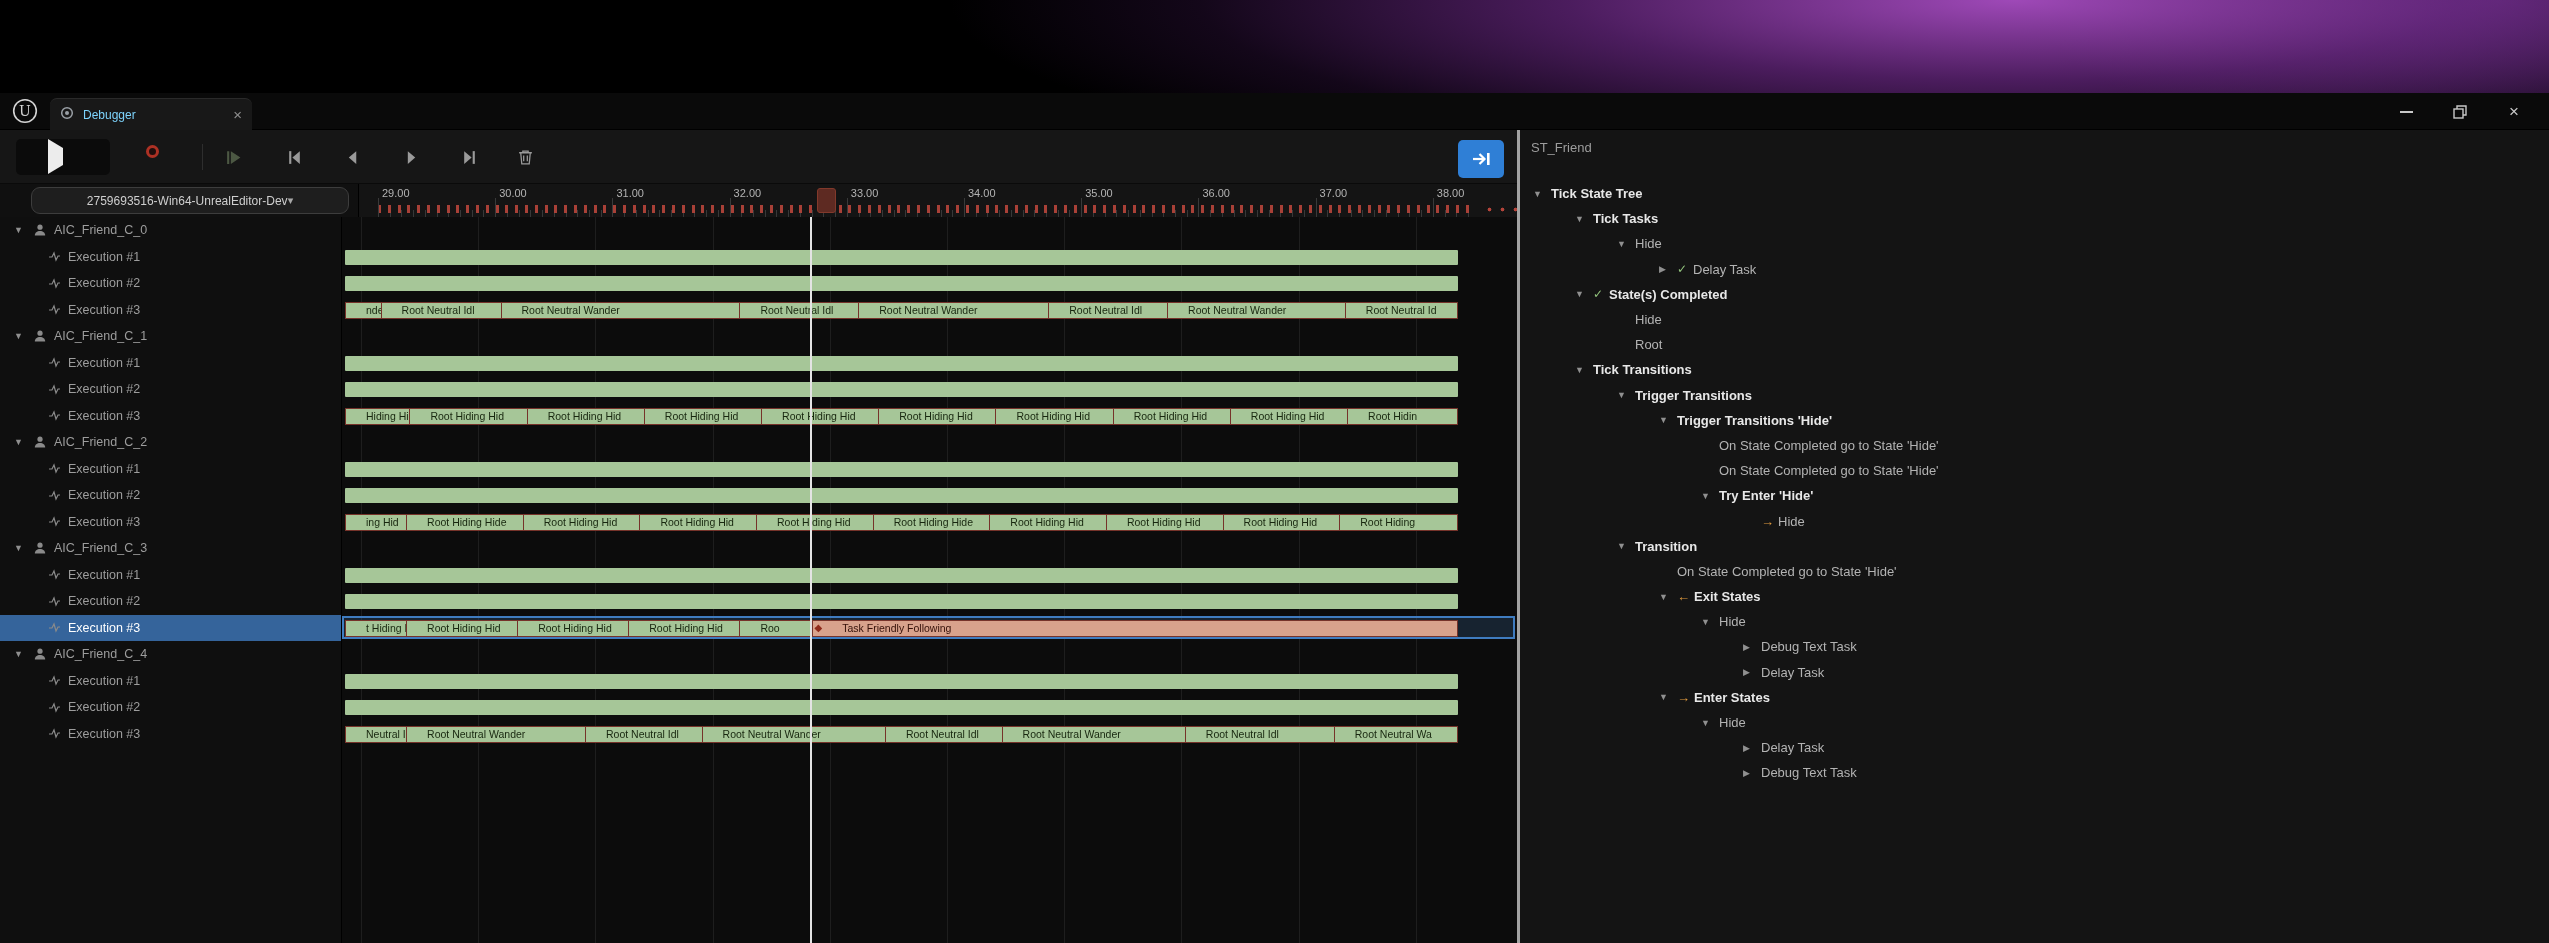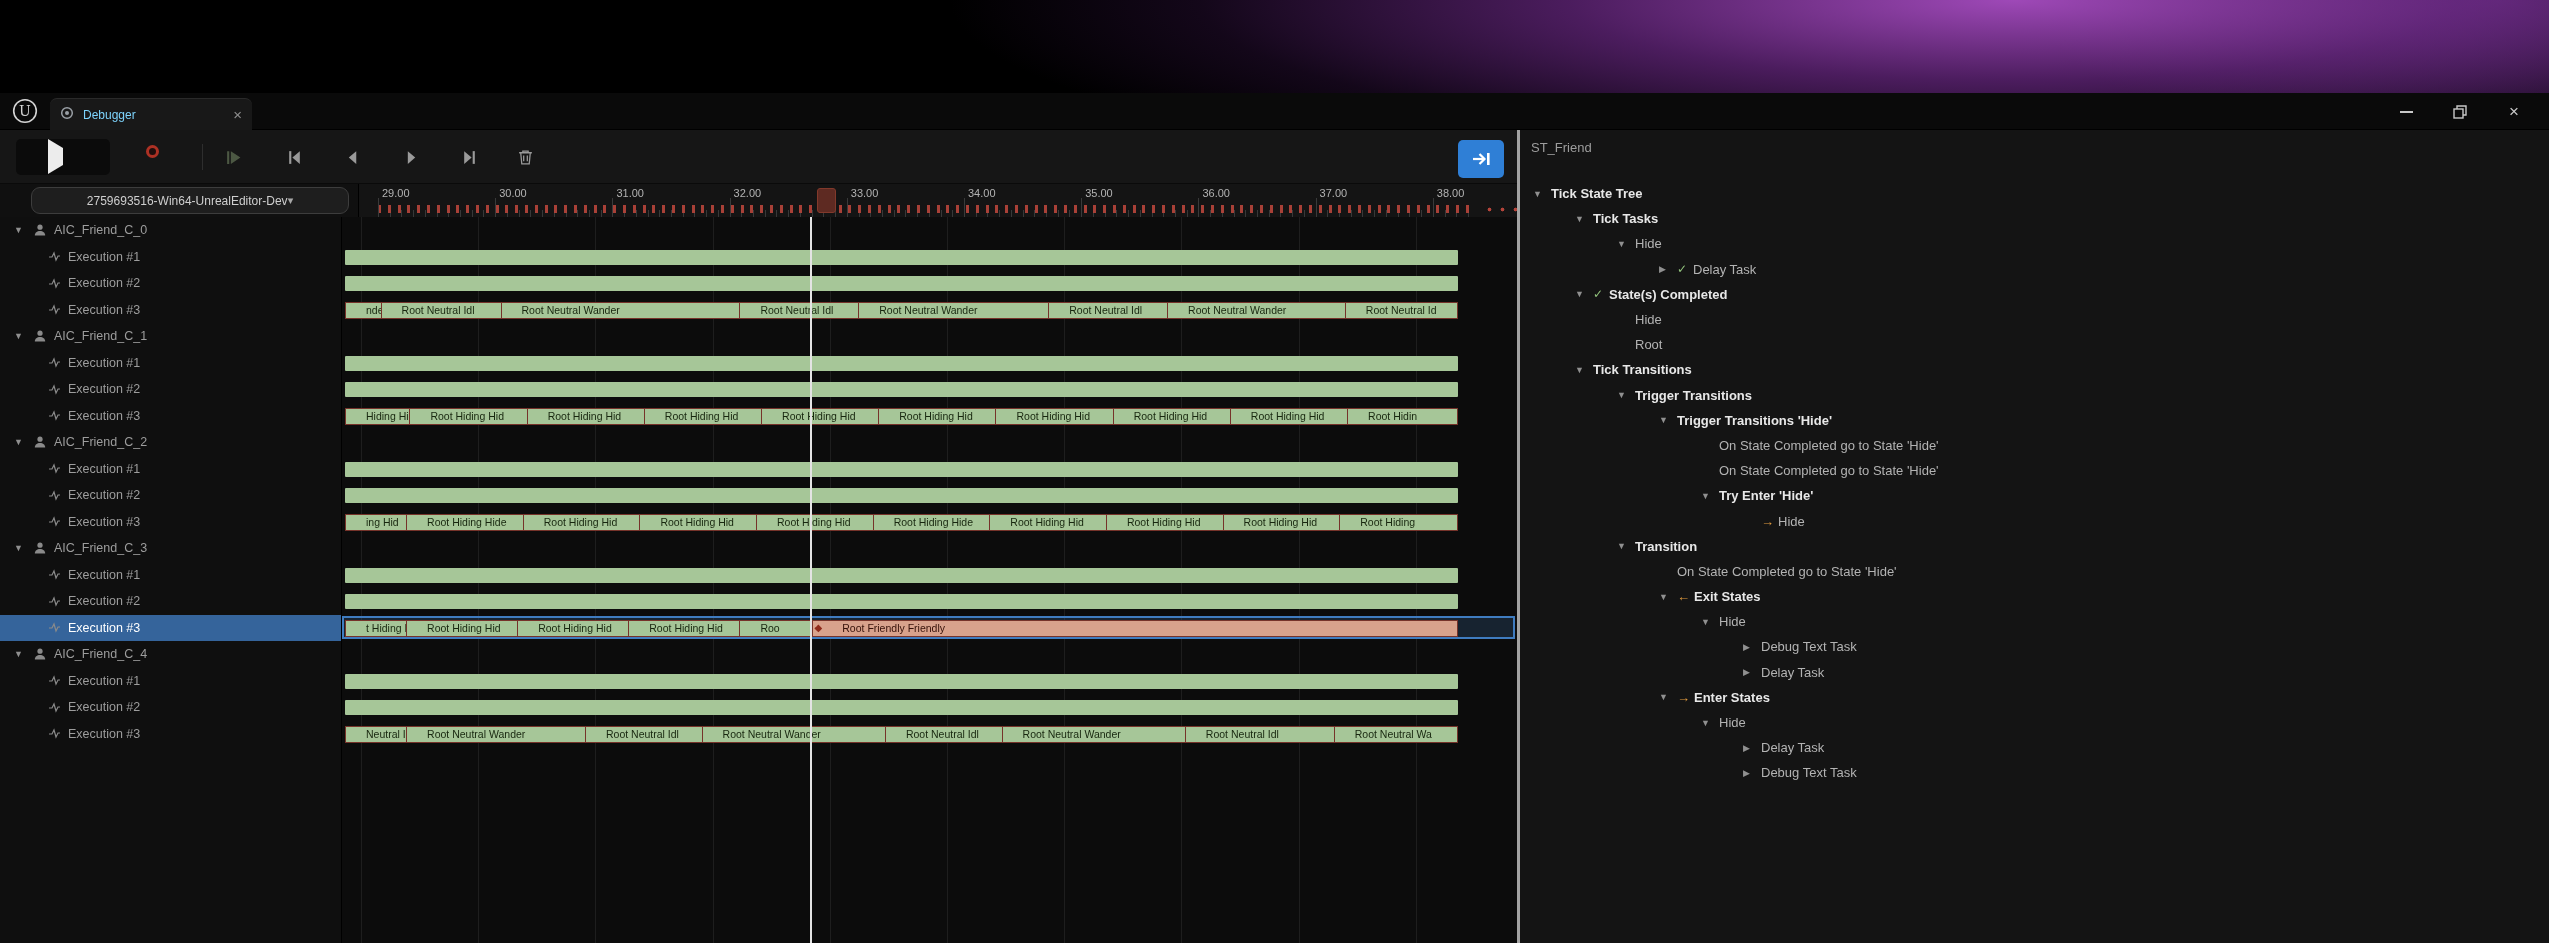--- a/index.html
+++ b/index.html
@@ -497,21 +497,21 @@
                   <span class="seg-label">Root Hiding Hid</span>
                 </div>
                 <div class="seg" style="width: 10%;">
                   <span class="seg-label">Root Hiding Hid</span>
                 </div>
                 <div class="seg" style="width: 6.5%;">
                   <span class="seg-label">Roo</span>
                 </div>
                 <div class="seg salmon" style="width: 58%;">
                   <span class="diamond">◆</span>
-                  <span class="seg-label">Root Friendly Friendly</span>
+                  <span class="seg-label">Task Friendly Following</span>
                 </div>
               </div>
             </div>
             <div class="trow"></div>
             <div class="trow">
               <div class="bar-plain"></div>
             </div>
             <div class="trow">
               <div class="bar-plain"></div>
             </div>

